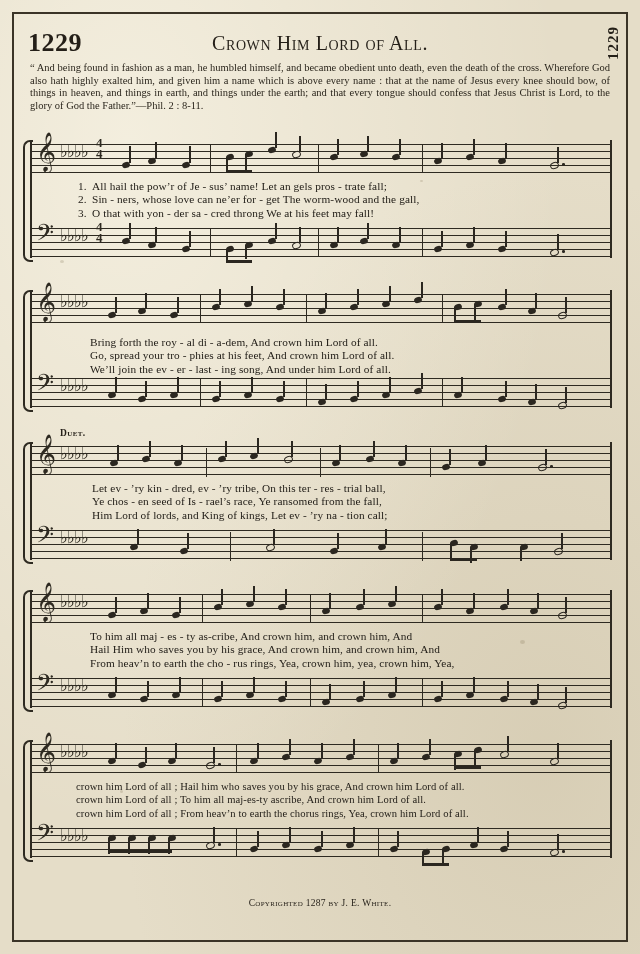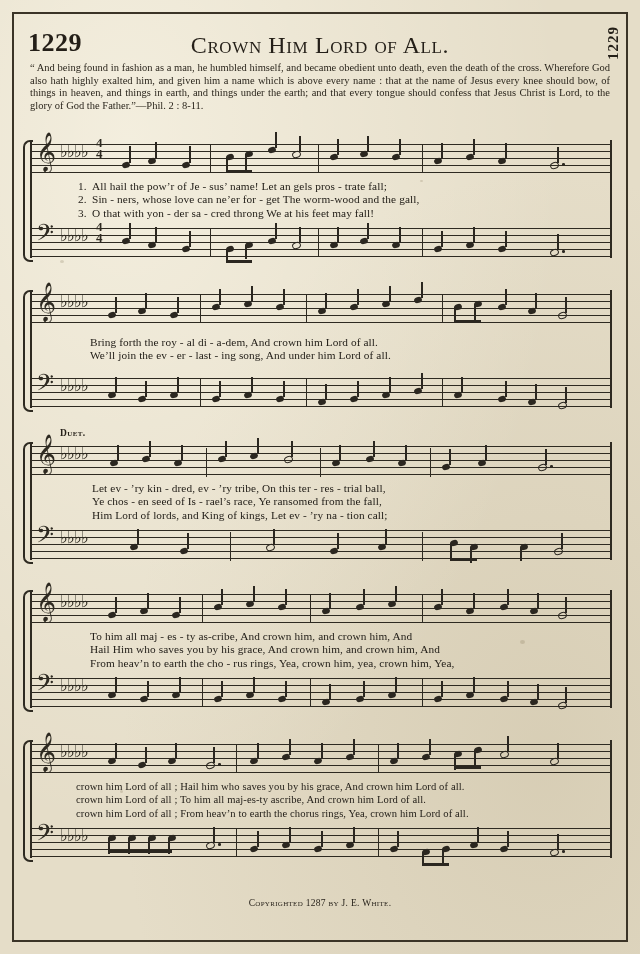--- a/index.html
+++ b/index.html
@@ -51,21 +51,21 @@
     letter-spacing: 0.5px;
     color: #241f18;
     font-family: "Liberation Serif", serif;
   }
   .title {
     position: absolute;
     left: 0;
     right: 0;
     top: 12px;
     text-align: center;
-    font-size: 24px;
+    font-size: 20px;
     color: #241f18;
     font-variant: small-caps;
     letter-spacing: 0.6px;
     font-family: "Liberation Serif", serif;
   }
   .side-number {
     position: absolute;
     right: -2px;
     top: 6px;
     font-size: 15px;
@@ -458,20 +458,21 @@
         <div class="head" style="left:468px;top:14px;"></div>
           <div class="stem" style="left:475px;top:-1px;height:16px;"></div>
         <div class="head" style="left:498px;top:18px;"></div>
           <div class="stem" style="left:505px;top:3px;height:16px;"></div>
         <div class="head open" style="left:528px;top:22px;"></div>
           <div class="stem" style="left:535px;top:7px;height:16px;"></div>
       </div>
 
       <div class="lyrics" style="top:48px;left:60px;">
         <div class="row"><span>Bring  forth  the   roy - al       di - a-dem,  And  crown him  Lord   of     all.</span></div>
+        <div class="row"><span>Go,   spread your  tro - phies    at    his  feet,  And crown him Lord   of     all.</span></div>
         <div class="row"><span>We’ll  join  the   ev - er - last - ing song,  And under him  Lord   of     all.</span></div>
       </div>
 
       <div class="staff" style="position:absolute;left:0;right:0;top:86px;">
         <div class="line l1"></div>
           <div class="line l2"></div>
           <div class="line l3"></div>
           <div class="line l4"></div>
           <div class="line l5"></div>
         <div class="clef bass">𝄢</div>

